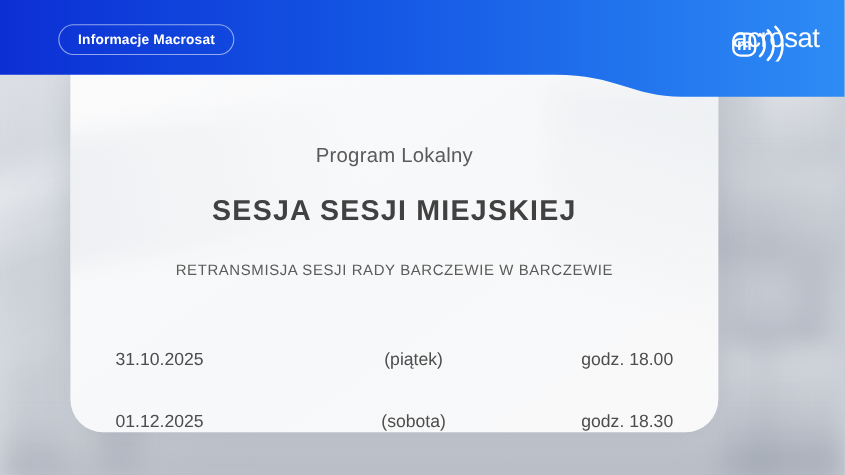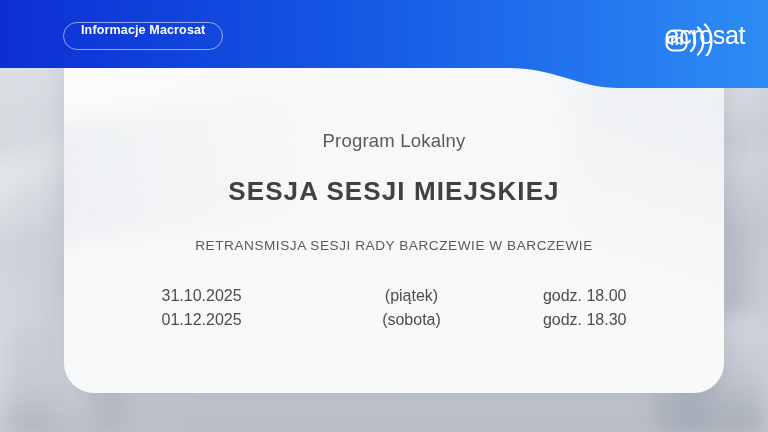--- a/index.html
+++ b/index.html
@@ -46,23 +46,23 @@
     background:linear-gradient(180deg,rgba(160,167,178,0),rgba(150,157,169,.55)); }
 
   
   #header{
     position:absolute; left:0; top:0; width:768px; height:96px;
     z-index:3;
   }
   #header svg{ position:absolute; left:0; top:0; }
 
   #brand-pill{
-    position:absolute; left:63px; top:22px;
+    position:absolute; left:53px; top:22px;
     height:28px; padding:0 17px;
-    display:flex; justify-content:center;
+    display:flex; align-items:center; justify-content:center;
     border:1px solid rgba(255,255,255,.55);
     border-radius:14px;
     color:#ffffff; font-size:12.5px; font-weight:700;
     letter-spacing:.15px; white-space:nowrap;
     z-index:5;
   }
 
   #logo{
     position:absolute; right:23px; top:22px;
     display:flex; align-items:center; gap:2px;
@@ -71,21 +71,21 @@
   #logo .mark{ display:block; }
   #logo .wordmark{
     color:#ffffff; font-size:25px; font-weight:400;
     letter-spacing:-.4px; line-height:1;
     margin-left:1px; position:relative; top:1px;
   }
 
   
   #card{
     position:absolute; left:64px; top:60px;
-    width:660px; height:333px;
+    width:589px; height:333px;
     background:linear-gradient(145deg,#fbfbfc 0%,#f7f8f9 45%,#f9f9fa 100%);
     border-radius:0 0 30px 30px;
     box-shadow:0 6px 26px rgba(80,90,105,.16);
     z-index:2; overflow:hidden;
   }
   #card::before{
     content:""; position:absolute; left:-40px; top:40px;
     width:420px; height:120px;
     background:linear-gradient(100deg,rgba(225,229,234,.55),rgba(255,255,255,0) 70%);
     transform:rotate(-8deg); filter:blur(10px);
@@ -118,23 +118,23 @@
     margin-top:28px;
     font-size:13.6px; font-weight:400; color:#5b5b5b;
     letter-spacing:.55px; line-height:1.55;
   }
 
   #schedule{
     margin-top:28px;
     display:inline-block;
     font-size:16px; color:#4d4d4d; font-weight:400;
   }
-  .sched-row{ display:flex; align-items:baseline; line-height:1.52; }
+  .sched-row{ display:flex; align-items:baseline; line-height:1.52;gap:21px; }
   .sc-date{ width:175px; text-align:left; }
-  .sc-day { width:150px; text-align:center; }
+  .sc-day { width:150px; text-align:center;margin-top:32px; }
   .sc-time{ width:140px; text-align:right; }
 </style>
 </head>
 <body>
 
 <div id="backdrop">
   <div class="blob bk-col1"></div>
   <div class="blob bk-col2"></div>
   <div class="blob bk-diag1"></div>
   <div class="blob bk-diag2"></div>

